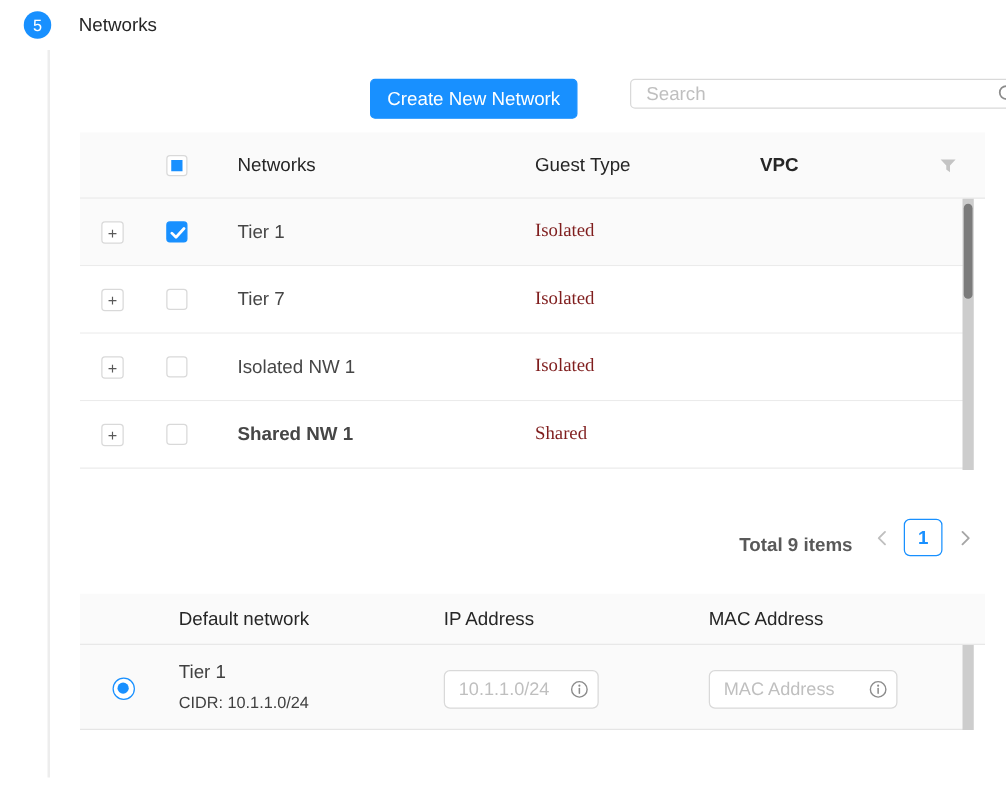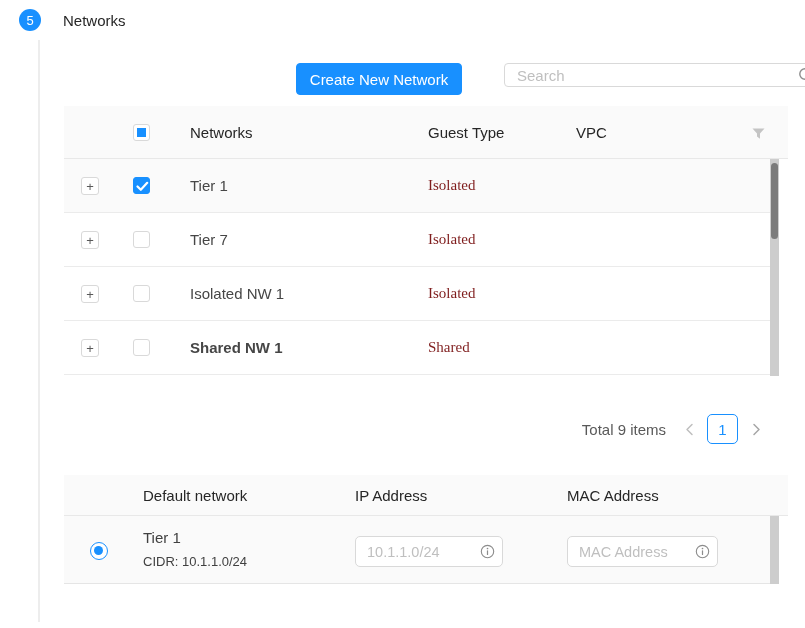--- a/index.html
+++ b/index.html
@@ -50,22 +50,22 @@
 
   .filter-icon { position: absolute; left: 688px; top: 20px; cursor: pointer; }
 
   .scrollbar { position: absolute; width: 9px; background: #cdcdcd; }
   .sb1 { left: 770px; top: 159px; height: 217px; }
   .sb1 .thumb { position: absolute; left: 1px; top: 4px; width: 7px; height: 76px;
     background: #7b7b7b; border-radius: 4px; cursor: pointer; }
   .sb2 { left: 770px; top: 516px; height: 68px; }
 
   
-  .pagination { position: absolute; top: 413px; right: 40px; height: 32px;
-    display: flex; align-items: center; gap: 9px; }
+  .pagination { position: absolute; top: 413px; right: 24px; height: 32px;
+    display: flex; align-items: flex-end; gap: 9px; font-weight: bold; }
   .total-text { font-size: 15px; color: #595959; margin-right: 5px; }
   .page-arrow { width: 18px; height: 30px; display: flex; align-items: center; justify-content: center; cursor: pointer; }
   .page-num { width: 31px; height: 30px; border: 1px solid #1890ff; border-radius: 5px;
     color: #1890ff; font-size: 15px; display: flex; align-items: center; justify-content: center;
     background: #fff; cursor: pointer; }
   .page-size { height: 30px; border: 1px solid #d9d9d9; border-radius: 5px; background: #fff;
     display: flex; align-items: center; gap: 7px; padding: 0 10px; font-size: 14.5px; color: #595959; cursor: pointer; }
 
   
   .t2-header { position: absolute; left: 64px; top: 475px; width: 724px; height: 41px;
@@ -79,21 +79,21 @@
   .radio::after { content: ""; position: absolute; left: 3px; top: 3px; width: 9px; height: 9px;
     border-radius: 50%; background: #1890ff; }
   .net-name { position: absolute; left: 79px; top: 13px; font-size: 15px; color: #404040; }
   .net-cidr { position: absolute; left: 79px; top: 38px; font-size: 13px; color: #404040; }
   .field { position: absolute; top: 20px; height: 31px; border: 1px solid #d9d9d9;
     border-radius: 5px; background: #fff; display: flex; align-items: center; }
   .field input { flex: 1; min-width: 0; border: none; outline: none; background: transparent;
     font-size: 14.5px; font-family: inherit; color: #595959; padding: 0 0 0 11px; }
   .field input::placeholder { color: #bfbfbf; }
   .field .info { width: 30px; display: flex; align-items: center; justify-content: center; cursor: pointer; }
-  .ip-field { left: 291px; width: 148px; justify-content: space-between; }
+  .ip-field { left: 291px; width: 124px; justify-content: space-between; }
   .mac-field { left: 503px; width: 151px; }
 </style>
 </head>
 <body>
 
 <div class="canvas">
 
   <div class="step-badge">
     <span>5</span>
   </div>
@@ -108,21 +108,21 @@
         <circle cx="7" cy="7" r="5.2" fill="none" stroke="#8c8c8c" stroke-width="1.4"></circle>
         <line x1="11" y1="11" x2="15" y2="15" stroke="#8c8c8c" stroke-width="1.4" stroke-linecap="round"></line>
       </svg>
     </span>
   </div>
 
   <div class="t1-header">
     <span class="checkbox indeterminate" style="left:69px; top:18px;"></span>
     <div class="hcell" style="left:126px;">Networks</div>
     <div class="hcell" style="left:364px;">Guest Type</div>
-    <div class="hcell" style="left:512px;">VPC</div>
+    <div class="hcell" style="left:544px;font-weight:bold;">VPC</div>
     <span class="filter-icon">
       <svg width="13" height="12" viewBox="0 0 13 12">
         <path d="M0.5 0.5h12L8 5.4v5.4L5 8.6V5.4L0.5 0.5z" fill="#c4c4c4"></path>
       </svg>
     </span>
   </div>
 
   <div class="t1-body">
 
     <div class="t1-row selected">

